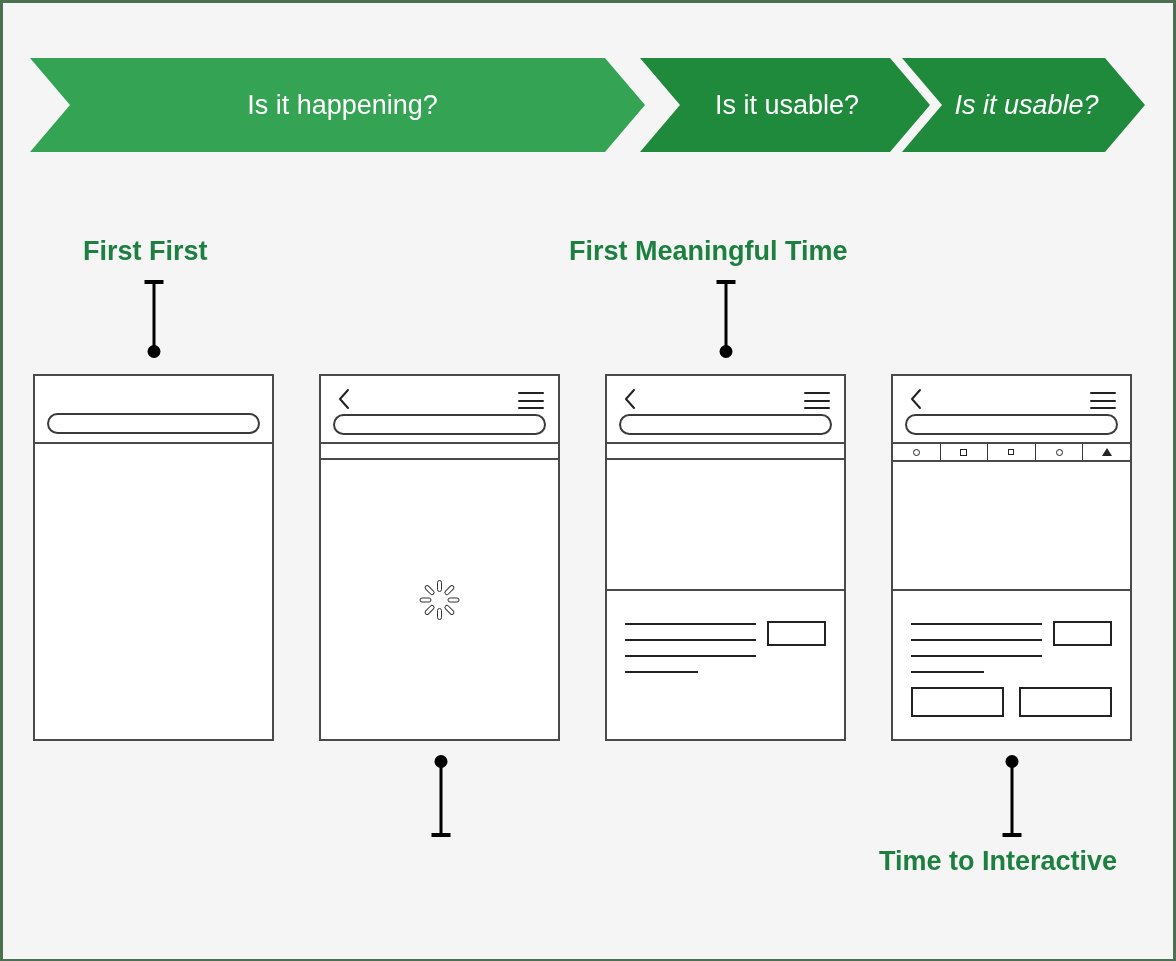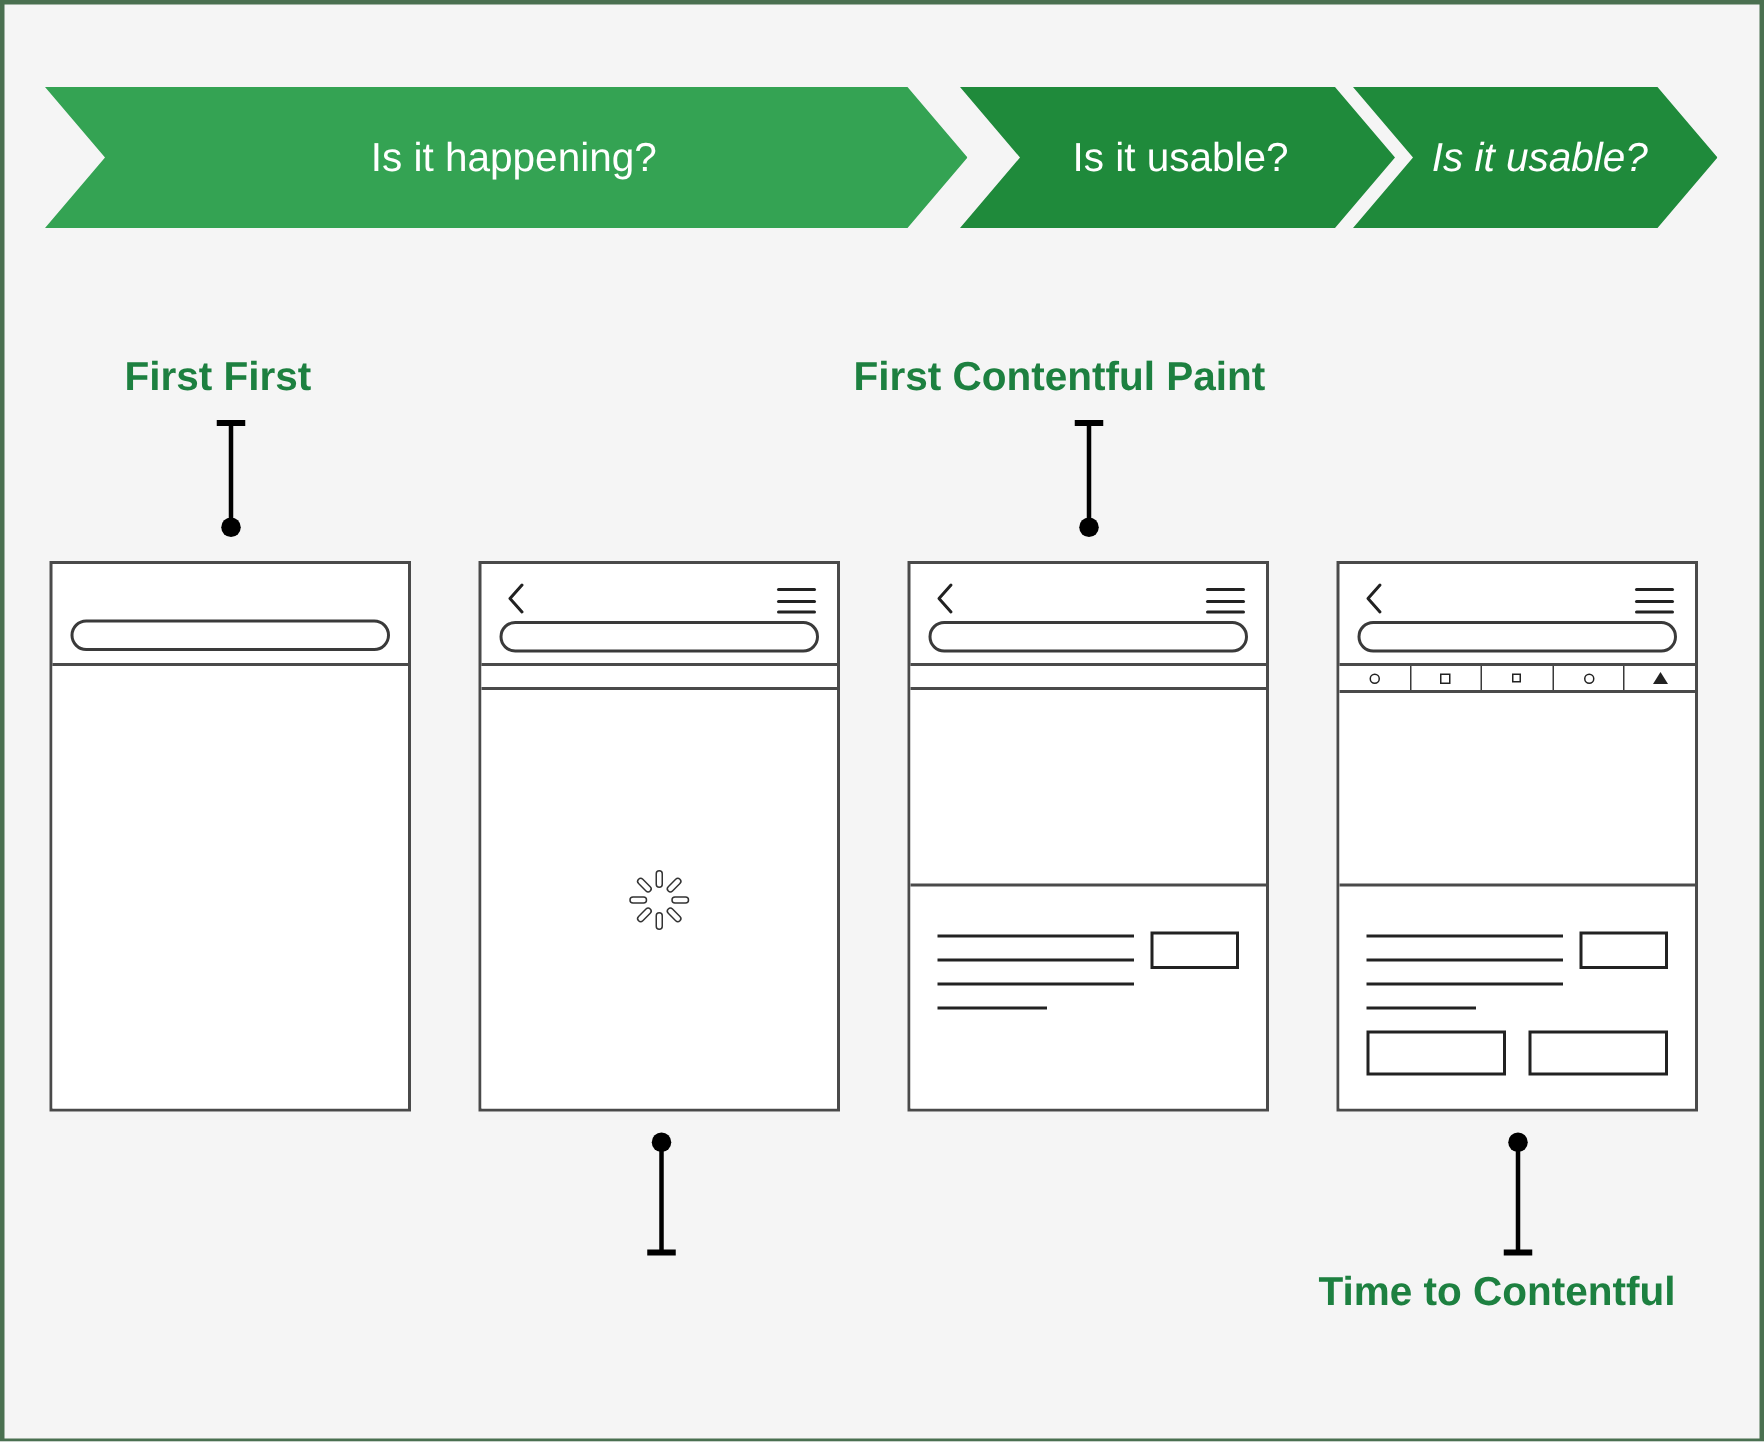--- a/index.html
+++ b/index.html
@@ -334,22 +334,22 @@
     </div>
     <div class="chev" id="chev-1">
       <span class="chev-label">Is it usable?</span>
     </div>
     <div class="chev" id="chev-2">
       <span class="chev-label">Is it usable?</span>
     </div>
   </div>
 
   <div class="metric-label" id="label-fp">First First</div>
-  <div class="metric-label" id="label-fmp">First Contentful Paint</div>
-  <div class="metric-label" id="label-tti">Time to Contentful</div>
+  <div class="metric-label" id="label-fmp">First Meaningful Time</div>
+  <div class="metric-label" id="label-tti">Time to Interactive</div>
 
   <div class="connector down" id="conn-fp">
     <div class="cap"></div>
     <div class="stem"></div>
     <div class="dot"></div>
   </div>
   <div class="connector down" id="conn-fmp">
     <div class="cap"></div>
     <div class="stem"></div>
     <div class="dot"></div>

